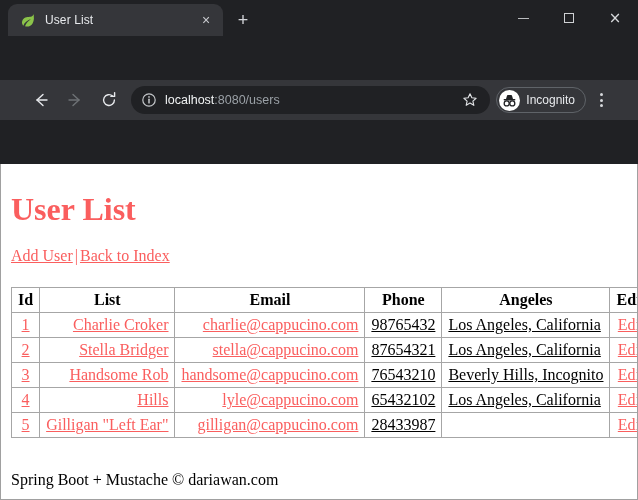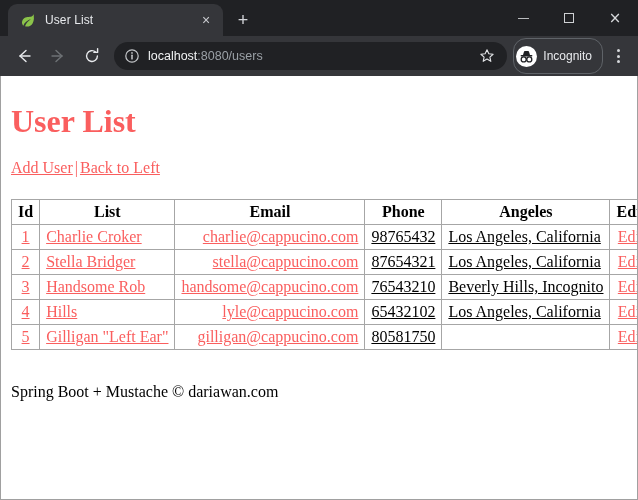--- a/index.html
+++ b/index.html
@@ -15,20 +15,21 @@
   }
 
   
   .browser-window {
     width: 638px;
     height: 500px;
     position: relative;
     background: #202124;
     display: flex;
     flex-direction: column;
+    gap: 44px;
   }
 
   
   .tab-strip {
     height: 36px;
     background: #202124;
     display: flex;
     align-items: flex-end;
     position: relative;
     flex: 0 0 auto;
@@ -122,21 +123,21 @@
     color: #d7d9dc;
     font-family: "DejaVu Sans", sans-serif;
   }
 
   
   .toolbar {
     height: 40px;
     background: #35363a;
     display: flex;
     align-items: center;
-    padding: 0 7px;
+    padding: 0 24px;
     box-sizing: border-box;
     flex: 0 0 auto;
   }
   .nav-btn {
     width: 30px;
     height: 30px;
     display: flex;
     align-items: center;
     justify-content: center;
     border-radius: 50%;
@@ -174,21 +175,21 @@
   .star-btn {
     width: 24px;
     height: 24px;
     flex: 0 0 auto;
     display: flex;
     align-items: center;
     justify-content: center;
   }
   .incognito-badge {
     flex: 0 0 auto;
-    height: 36px;
+    height: 26px;
     border-radius: 13px;
     display: flex;
     align-items: center;
     padding: 0 10px 0 2px;
     box-sizing: border-box;
     background: transparent;
     border: 1px solid #5f6368;
   }
   .incognito-circle {
     width: 21px;
@@ -289,21 +290,21 @@
     text-decoration: underline;
   }
   .col-id    { width: 26px;  text-align: center; }
   .col-name  { width: 136px; text-align: left; }
   .col-email { width: 176px; text-align: left; }
   .col-phone { width: 71px;  text-align: right; }
   .col-addr  { width: 155px; text-align: left; }
   .col-edit  { width: 42px;  text-align: center; }
 
   td.cell-id    { text-align: center; }
-  td.cell-name  { text-align: left; margin-left: 9px; }
+  td.cell-name  { text-align: right; margin-left: 9px; }
   td.cell-email { text-align: right; }
   td.cell-phone { text-align: center; text-decoration: underline; }
   td.cell-addr  { text-align: left; text-decoration: underline; }
   td.cell-edit  { text-align: center; }
 
   .next-link {
     margin: 27px 0 0 2px;
     font-size: 16px;
   }
   .next-link a {
@@ -413,21 +414,21 @@
       <span class="menu-dot"></span>
     </div>
   </div>
 
   <div class="viewport">
     <div class="page">
 
       <h1 class="page-title">User List</h1>
 
       <div class="nav-links">
-        <a href="#">Add User</a><span class="nav-sep">|</span><a href="#">Back to Left</a>
+        <a href="#">Add User</a><span class="nav-sep">|</span><a href="#">Back to Index</a>
       </div>
 
       <table class="user-table">
         <colgroup>
           <col class="col-id">
             <col class="col-name">
             <col class="col-email">
           <col class="col-phone">
             <col class="col-addr">
             <col class="col-edit">
@@ -472,21 +473,21 @@
             <td class="cell-name"><a href="#">Hills</a></td>
             <td class="cell-email"><a href="#">lyle@cappucino.com</a></td>
             <td class="cell-phone">65432102</td>
             <td class="cell-addr">Los Angeles, California</td>
             <td class="cell-edit"><a href="#">Edit</a></td>
           </tr>
           <tr>
             <td class="cell-id"><a href="#">5</a></td>
             <td class="cell-name"><a href="#">Gilligan "Left Ear"</a></td>
             <td class="cell-email"><a href="#">gilligan@cappucino.com</a></td>
-            <td class="cell-phone">80581750</td>
+            <td class="cell-phone">28433987</td>
             <td class="cell-addr"></td>
             <td class="cell-edit"><a href="#">Edit</a></td>
           </tr>
         </tbody>
       </table>
 
 
       <div class="footer-text">Spring Boot + Mustache © dariawan.com</div>
 
     </div>

